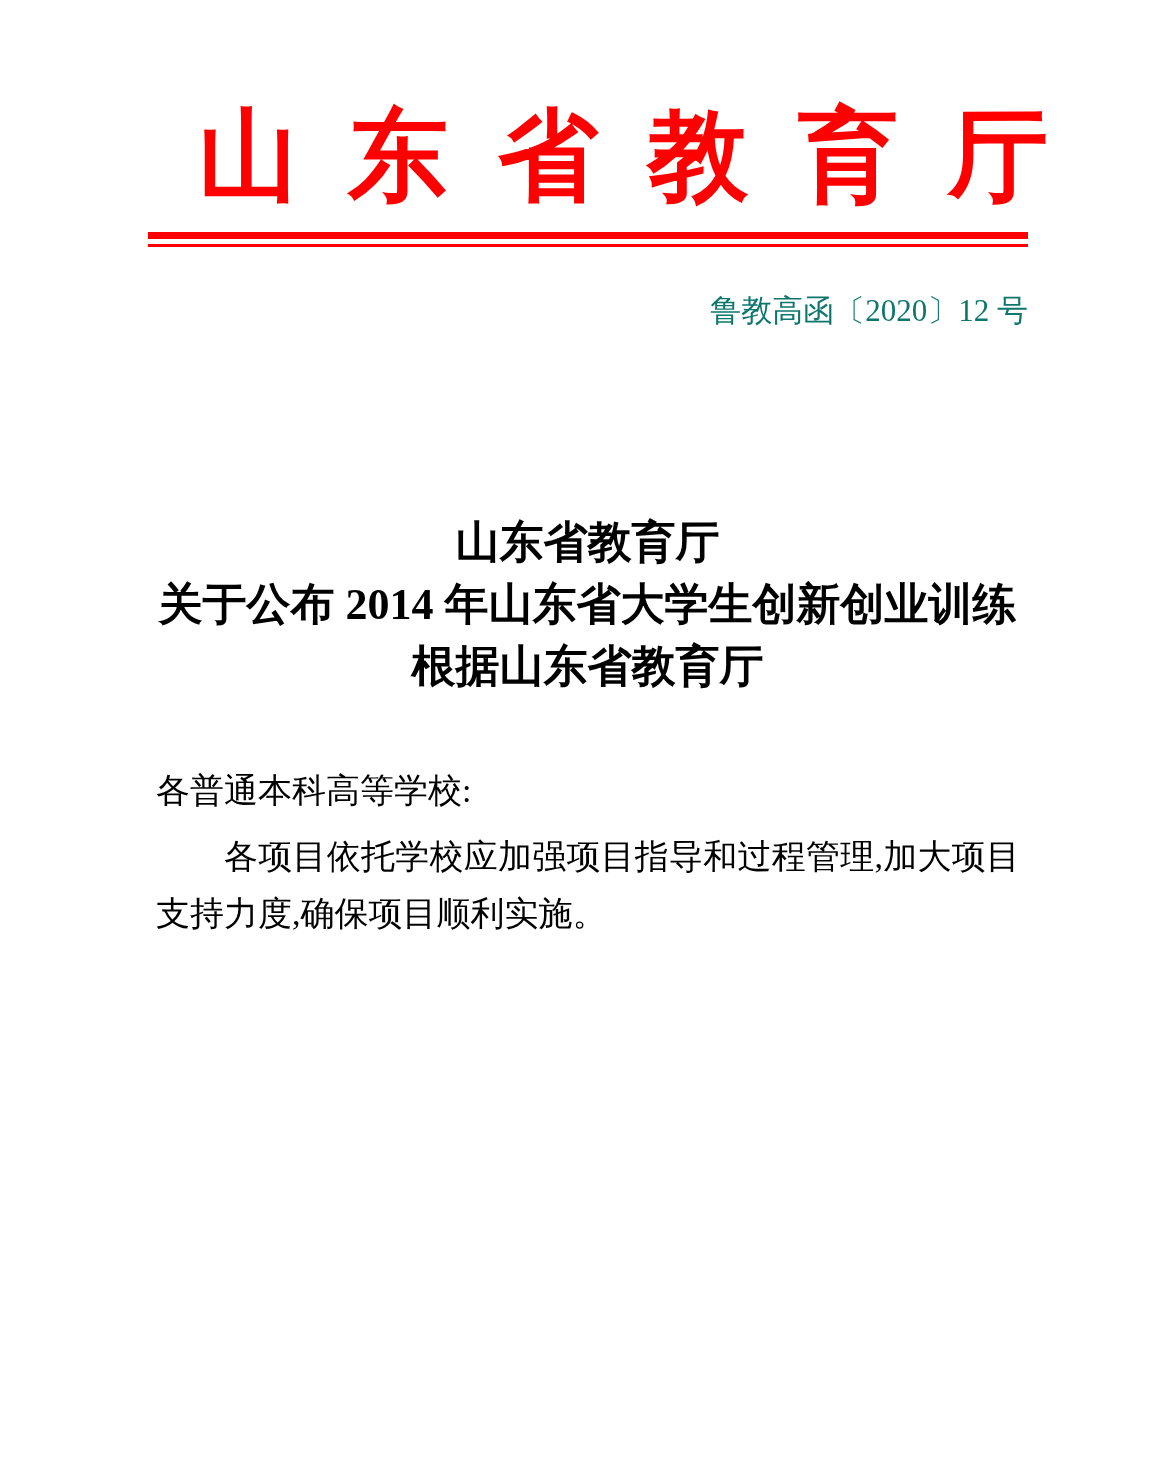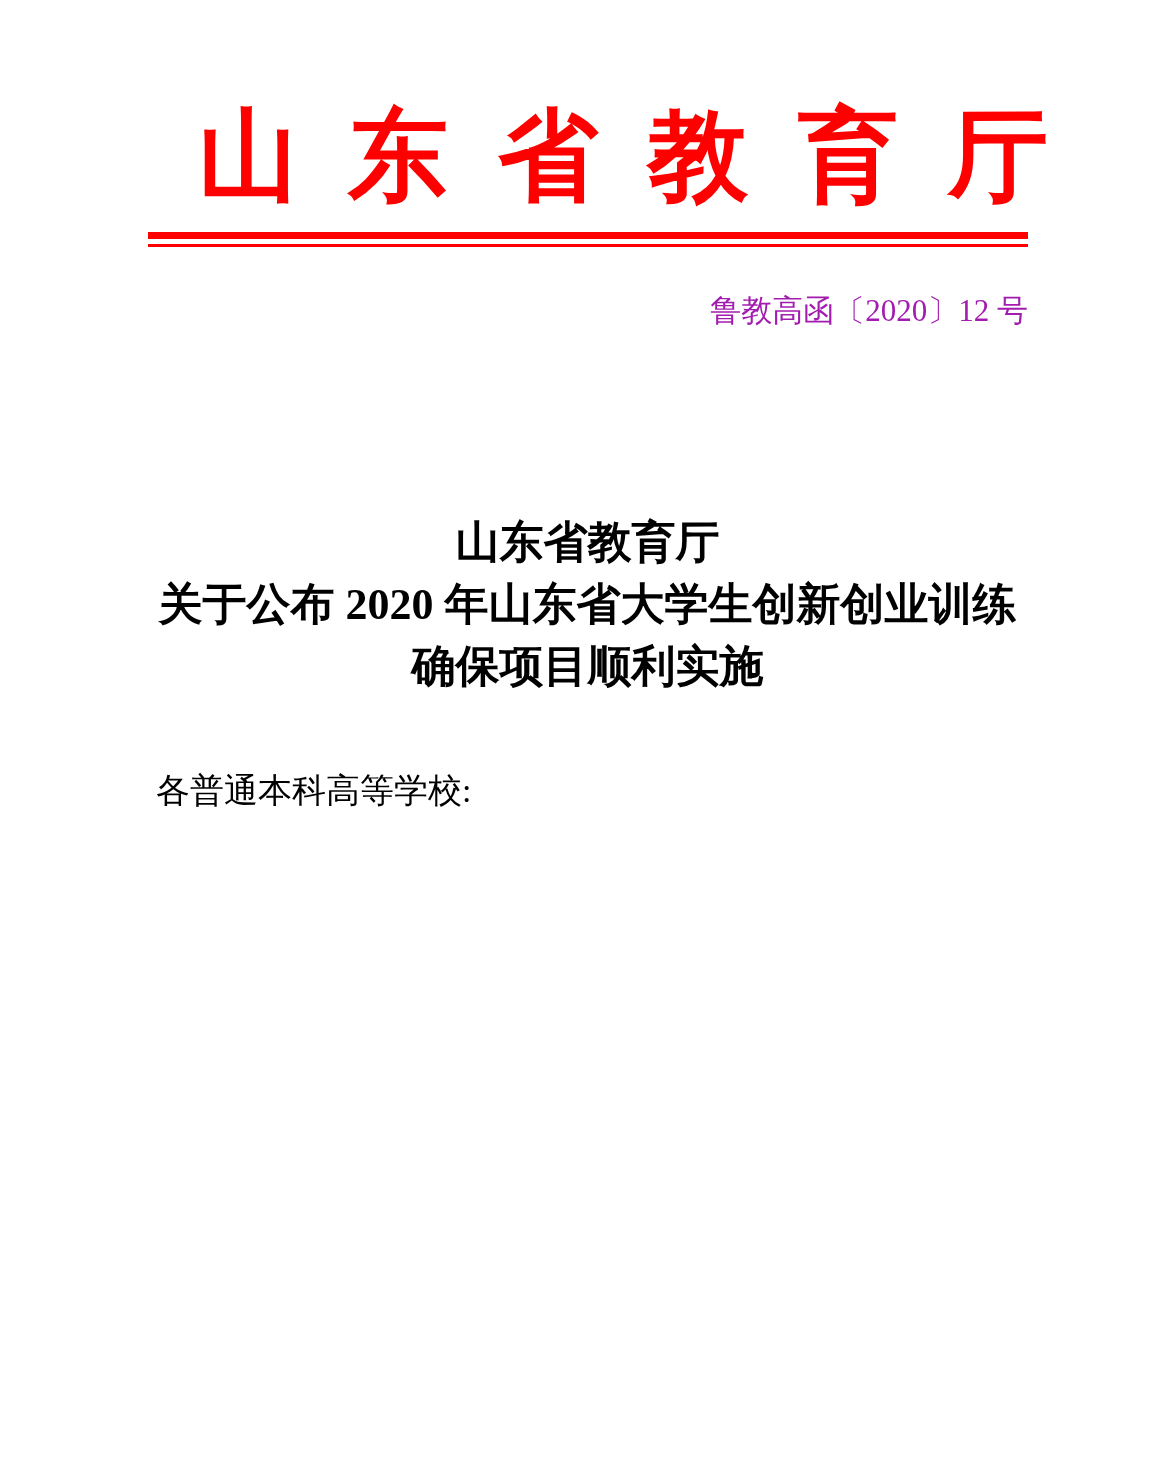--- a/index.html
+++ b/index.html
@@ -44,21 +44,21 @@
   .rule-bottom-thick{ top: 1405px; height: 7px; }
   
   .doc-number {
     position: absolute;
     top: 290px;
     left: 148px;
     width: 880px;
     text-align: right;
     font-size: 31px;
     line-height: 42px;
-    color: #a21caf;
+    color: #0f766e;
     white-space: nowrap;
   }
   
   .title {
     position: absolute;
     top: 512px;
     left: 0;
     width: 1175px;
     text-align: center;
     font-weight: bold;
@@ -91,24 +91,25 @@
 
   <div class="org-name">山东省教育厅</div>
 
   <div class="rule rule-top-thick"></div>
   <div class="rule rule-top-thin"></div>
 
   <div class="doc-number">鲁教高函〔2020〕12 号</div>
 
   <div class="title">
     <div class="title-line">山东省教育厅</div>
-    <div class="title-line">关于公布 2020 年山东省大学生创新创业训练</div>
-    <div class="title-line">确保项目顺利实施</div>
+    <div class="title-line">关于公布 2014 年山东省大学生创新创业训练</div>
+    <div class="title-line">根据山东省教育厅</div>
   </div>
 
   <div class="body-text">
     <p class="salutation">各普通本科高等学校:</p>
+    <p class="para">各项目依托学校应加强项目指导和过程管理,加大项目支持力度,确保项目顺利实施。</p>
   </div>
 
   <div class="rule rule-bottom-thin"></div>
   <div class="rule rule-bottom-thick"></div>
 
 </div>
 
 </body></html>

